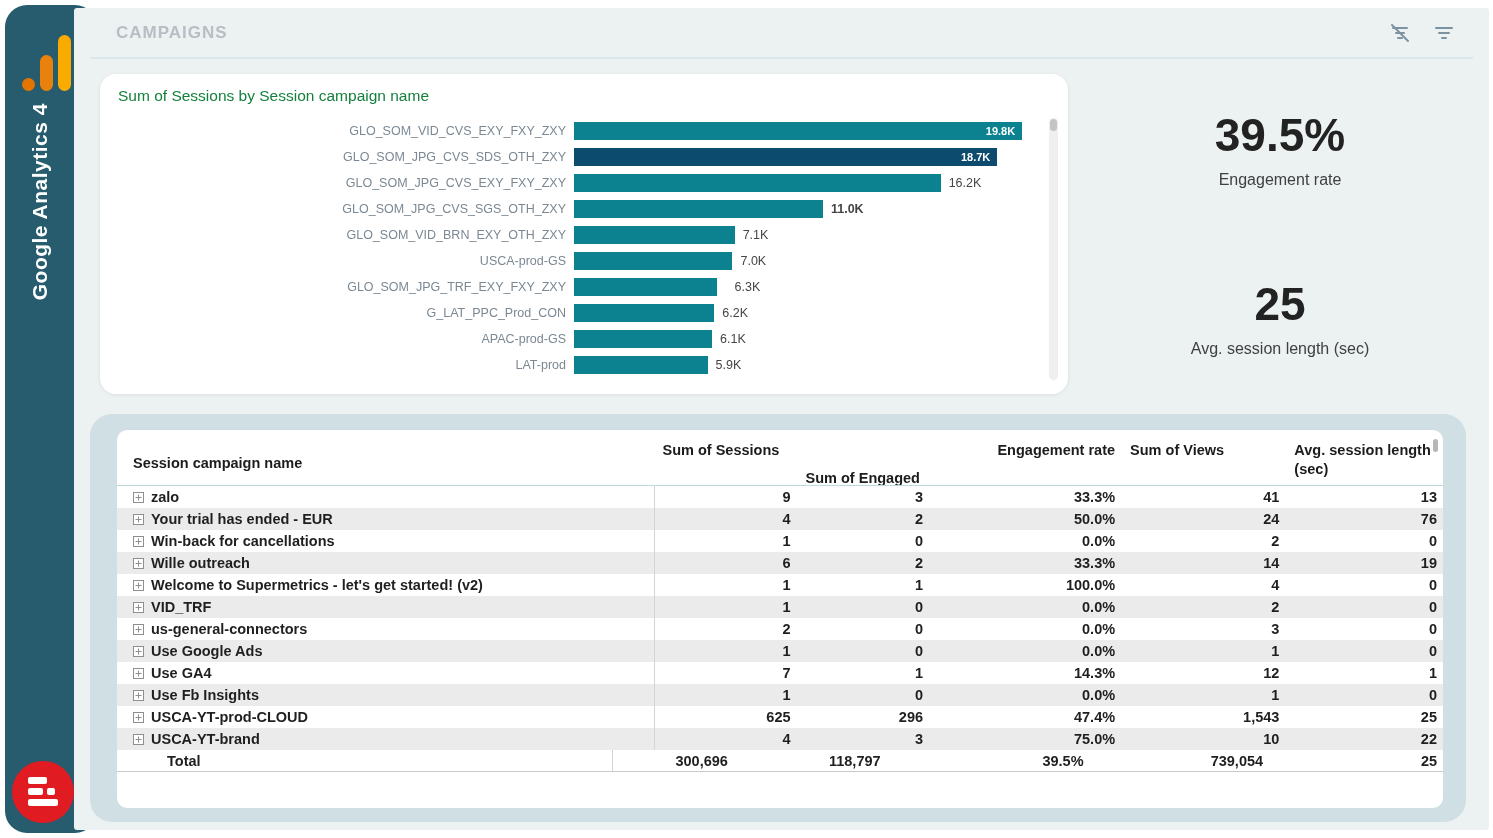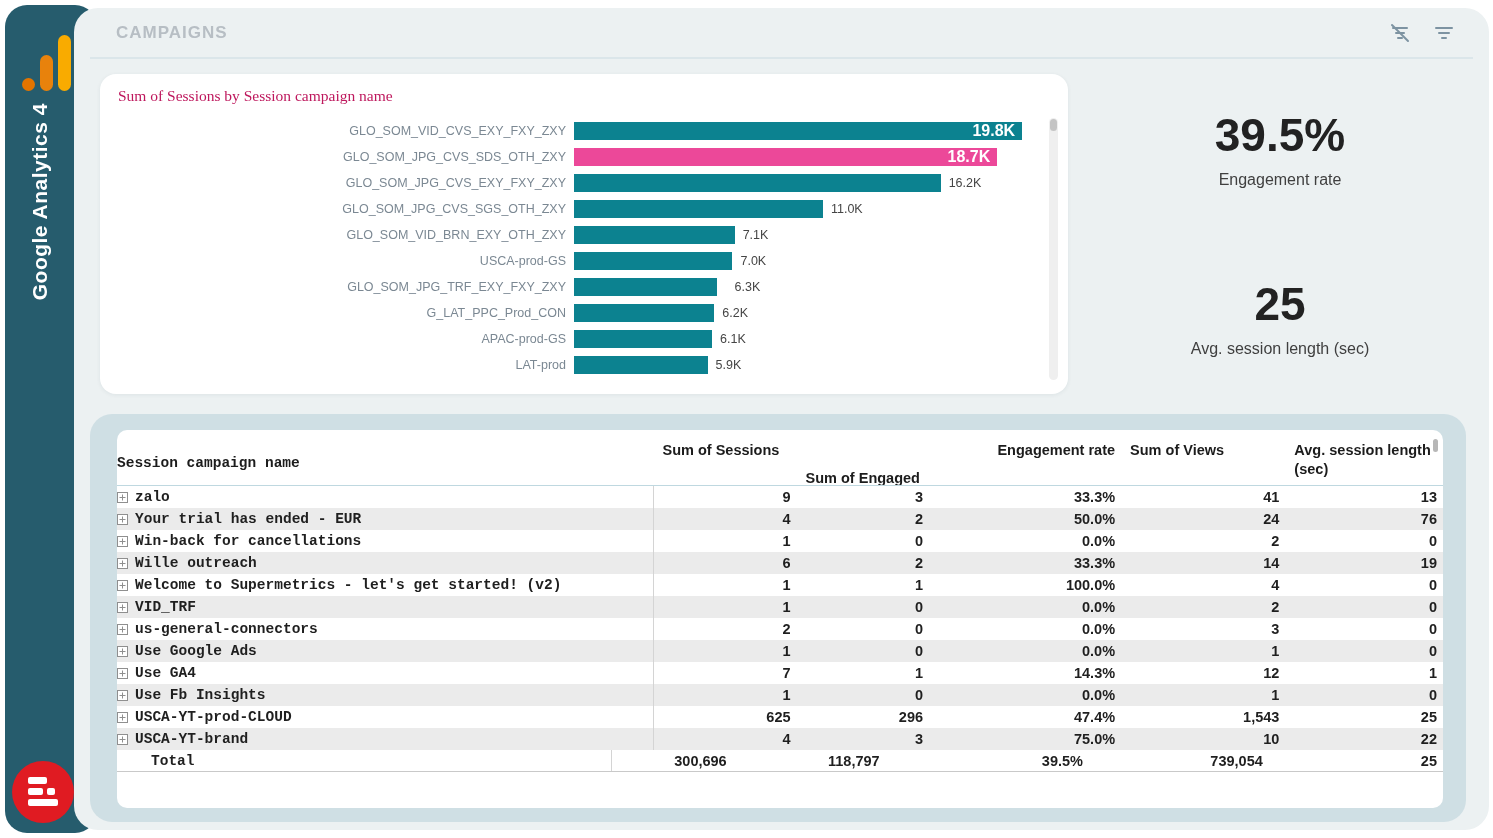--- a/index.html
+++ b/index.html
@@ -15,36 +15,36 @@
   .brand-vertical { position:absolute; left:0; top:92px; width:70px; height:210px; display:flex; align-items:center; justify-content:center; }
   .brand-vertical span { writing-mode:vertical-rl; transform:rotate(180deg); color:#ffffff; font-size:21px; font-weight:700; letter-spacing:.5px; white-space:nowrap; }
   .sm-logo { position:absolute; left:7px; bottom:10px; width:62px; height:62px; border-radius:50%; background:#e01b22; z-index:3; }
   .sm-logo i { position:absolute; background:#ffffff; border-radius:2px; height:7px; }
   .sm-b1 { left:16px; top:16px;  width:19px; }
   .sm-b2 { left:16px; top:27px;  width:15px; }
   .sm-b2s{ left:35px; top:27px;  width:8px;  }
   .sm-b3 { left:16px; top:38px;  width:30px; }
 
   
-  .panel { position:absolute; left:74px; top:8px; right:4px; bottom:8px; background:#ecf1f2; border-radius:24px; z-index:2; }
+  .panel { position:absolute; left:74px; top:8px; right:4px; bottom:8px; background:#ecf1f2; border-radius:3px; z-index:2; }
   .page-header { position:absolute; left:16px; right:16px; top:0; height:51px; display:flex; align-items:center; border-bottom:2px solid #dbe6ea; }
   .page-title { margin-left:26px; font-size:17px; font-weight:700; letter-spacing:1px; color:#b7bec4; }
   .header-icons { margin-left:auto; margin-right:14px; display:flex; gap:14px; }
   .hicon { width:30px; height:30px; display:flex; align-items:center; justify-content:center; border-radius:4px; cursor:pointer; }
   .hicon svg { stroke:#7d93a2; stroke-width:2; stroke-linecap:round; fill:none; }
 
   
   .chart-card { position:absolute; left:26px; top:66px; width:968px; height:320px; background:#ffffff; border-radius:16px; box-shadow:0 1px 4px rgba(30,60,70,.07); }
-  .chart-title { padding:13px 18px 0 18px; font-size:15.5px; color:#be185d;font-family:Liberation Serif, serif; }
+  .chart-title { padding:13px 18px 0 18px; font-size:15.5px; color:#15803d; }
   .chart-body { position:absolute; left:14px; right:30px; top:44px; }
   .crow { display:flex; align-items:center; height:26px; }
   .clabel { width:460px; text-align:right; padding-right:8px; font-size:12.5px; color:#7b8893; white-space:nowrap; overflow:hidden; }
   .ctrack { position:relative; flex:1; height:18px; }
   .cbar { position:absolute; left:0; top:0; height:18px; background:#0c8290; display:flex; align-items:center; justify-content:flex-end; }
-  .cbar .inval { color:#ffffff; font-size:16px; font-weight:700; padding-right:7px; }
+  .cbar .inval { color:#ffffff; font-size:11px; font-weight:700; padding-right:7px; }
   .outval { position:absolute; top:50%; transform:translateY(-50%); font-size:12.5px; color:#454545; white-space:nowrap; }
   .chart-scroll { position:absolute; right:10px; top:44px; bottom:14px; width:9px; background:#efefef; border-radius:5px; }
   .chart-scroll .thumb { position:absolute; top:1px; left:1px; width:7px; height:12px; background:#c4c4c4; border-radius:4px; }
 
   
   .kpi-zone { position:absolute; left:1020px; top:66px; width:372px; height:320px; text-align:center; }
   .kpi-value { font-size:46px; font-weight:600; color:#222222; line-height:1; }
   .kpi-label { margin-top:13px; font-size:16px; color:#3f3f3f; }
   .kpi-1 { padding-top:38px; }
   .kpi-2 { padding-top:92px; }
@@ -53,21 +53,21 @@
   .table-section { position:absolute; left:16px; top:406px; width:1376px; height:408px; background:#cfdfe4; border-radius:22px; }
   .table-card { position:absolute; left:27px; top:16px; width:1326px; height:378px; background:#ffffff; border-radius:10px; overflow:hidden; }
   .tbl-scroll-dot { position:absolute; right:5px; top:9px; width:5px; height:13px; background:#b7b7b7; border-radius:3px; }
 
   .thead { display:flex; height:56px; border-bottom:1px solid #bfd8e0; }
   .thead .hcell { padding-top:11px; font-size:14.5px; font-weight:700; color:#1c1c1c; line-height:1.3; }
   .trow { display:flex; height:22px; align-items:center; }
   .trow:nth-child(even) { background:#ebebeb; }
   .trow-total { display:flex; height:22px; align-items:center; border-bottom:1px solid #c9c9c9;gap:40px; }
   .cell { font-size:14.5px; font-weight:700; color:#1f1f1f; white-space:nowrap; overflow:hidden; }
-  .c0 { width:40.5%; padding-left:0; display:flex; align-items:center; gap:7px;font-family:Liberation Mono, monospace; }
+  .c0 { width:40.5%; padding-left:16px; display:flex; align-items:center; gap:7px; }
   .c1 { width:10.8%; } .c2 { width:10.0%; } .c3 { width:14.5%; } .c4 { width:12.4%; } .c5 { width:11.9%; }
   .num { text-align:right; padding-right:6px; }
   .hleft { text-align:left; padding-left:9px; }
   .trow .c1, .trow-total .c1 { border-left:1px solid #d4d4d4; height:100%; display:flex; align-items:center; justify-content:flex-end; }
   .expand { width:11px; height:11px; flex:0 0 11px; display:inline-flex; cursor:pointer; }
   .total-name { padding-left:34px; }
 </style>
 </head>
 <body>
 
@@ -122,40 +122,40 @@
       <div class="cbar" style="width: 96.59%; background: rgb(12, 130, 144);">
                 <span class="inval">19.8K</span>
               </div>
 
     </div>
   </div>
 
   <div class="crow">
     <div class="clabel">GLO_SOM_JPG_CVS_SDS_OTH_ZXY</div>
     <div class="ctrack">
-      <div class="cbar" style="width: 91.22%; background: #ec4899;">
+      <div class="cbar" style="width: 91.22%; background: #0c4a6e;">
                 <span class="inval">18.7K</span>
               </div>
 
     </div>
   </div>
 
   <div class="crow">
     <div class="clabel">GLO_SOM_JPG_CVS_EXY_FXY_ZXY</div>
     <div class="ctrack">
       <div class="cbar" style="width: 79.02%; background: rgb(12, 130, 144);"></div>
       <span class="outval" style="left: calc(79.02% + 8px);">16.2K</span>
     </div>
   </div>
 
   <div class="crow">
     <div class="clabel">GLO_SOM_JPG_CVS_SGS_OTH_ZXY</div>
     <div class="ctrack">
       <div class="cbar" style="width: 53.66%; background: rgb(12, 130, 144);"></div>
-      <span class="outval" style="left: calc(53.66% + 8px);">11.0K</span>
+      <span class="outval" style="left: calc(53.66% + 8px); font-weight: bold;">11.0K</span>
     </div>
   </div>
 
   <div class="crow">
     <div class="clabel">GLO_SOM_VID_BRN_EXY_OTH_ZXY</div>
     <div class="ctrack">
       <div class="cbar" style="width: 34.63%; background: rgb(12, 130, 144);"></div>
       <span class="outval" style="left: calc(34.63% + 8px);">7.1K</span>
     </div>
   </div>

